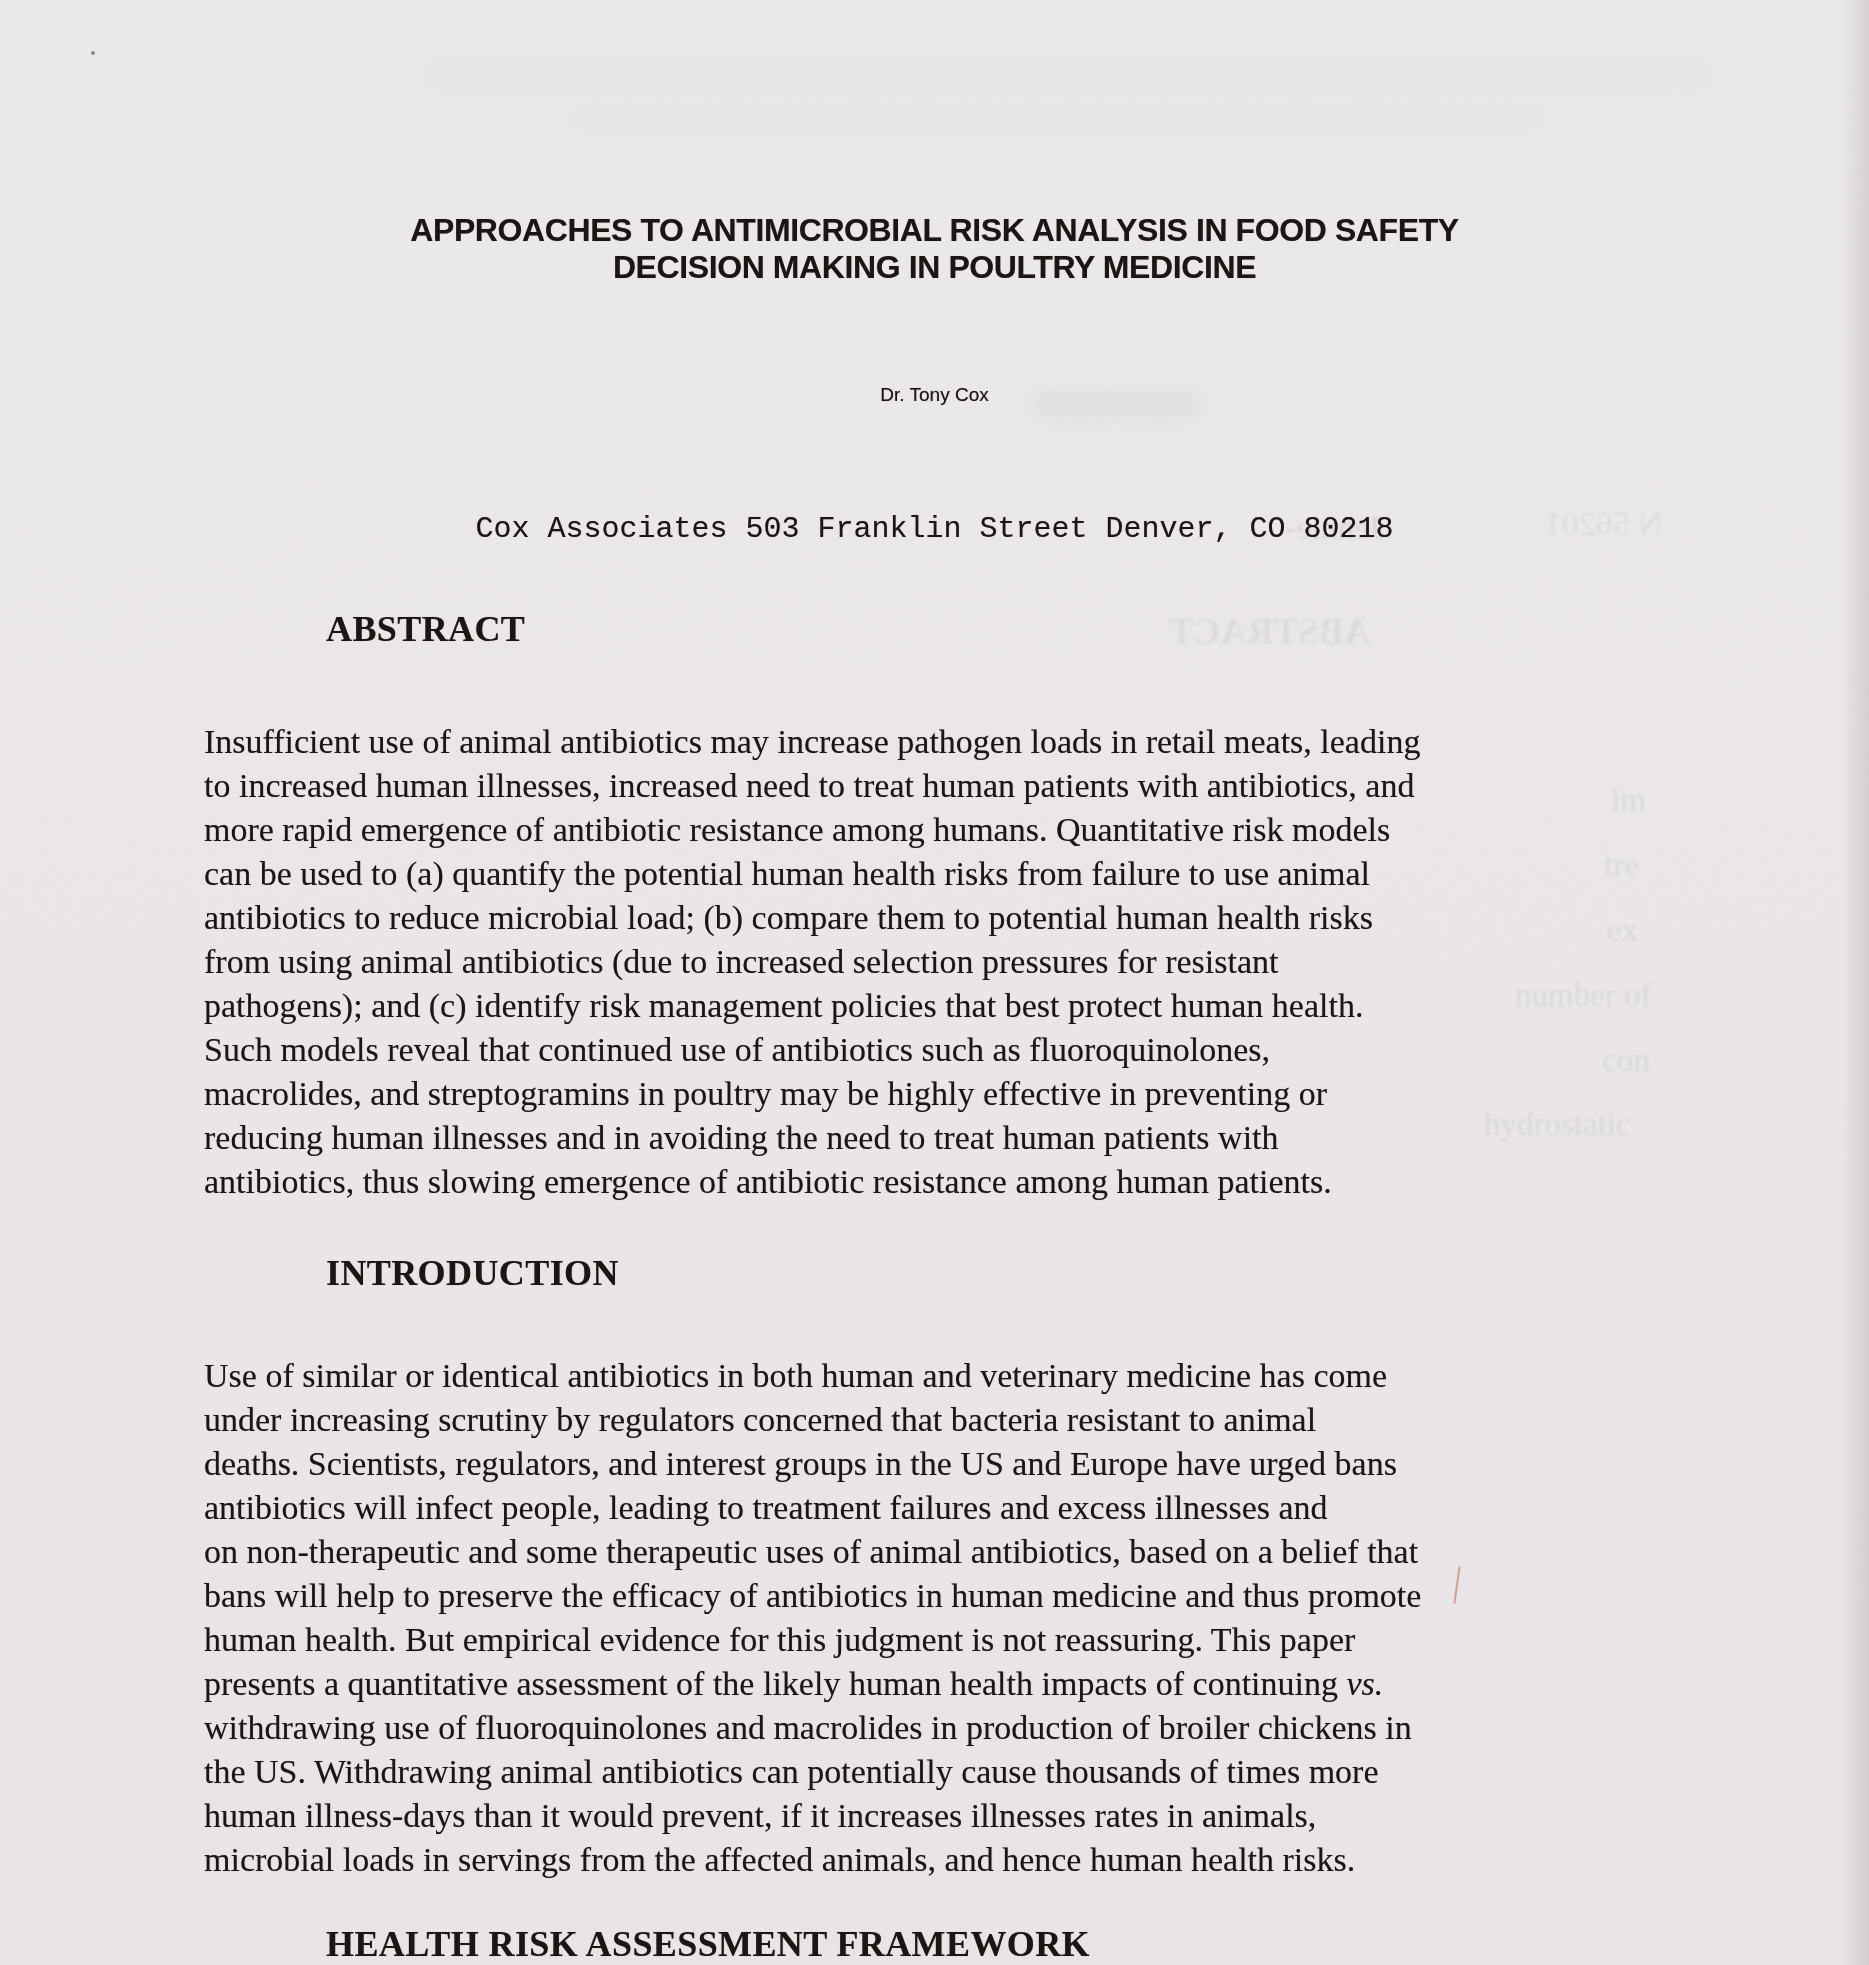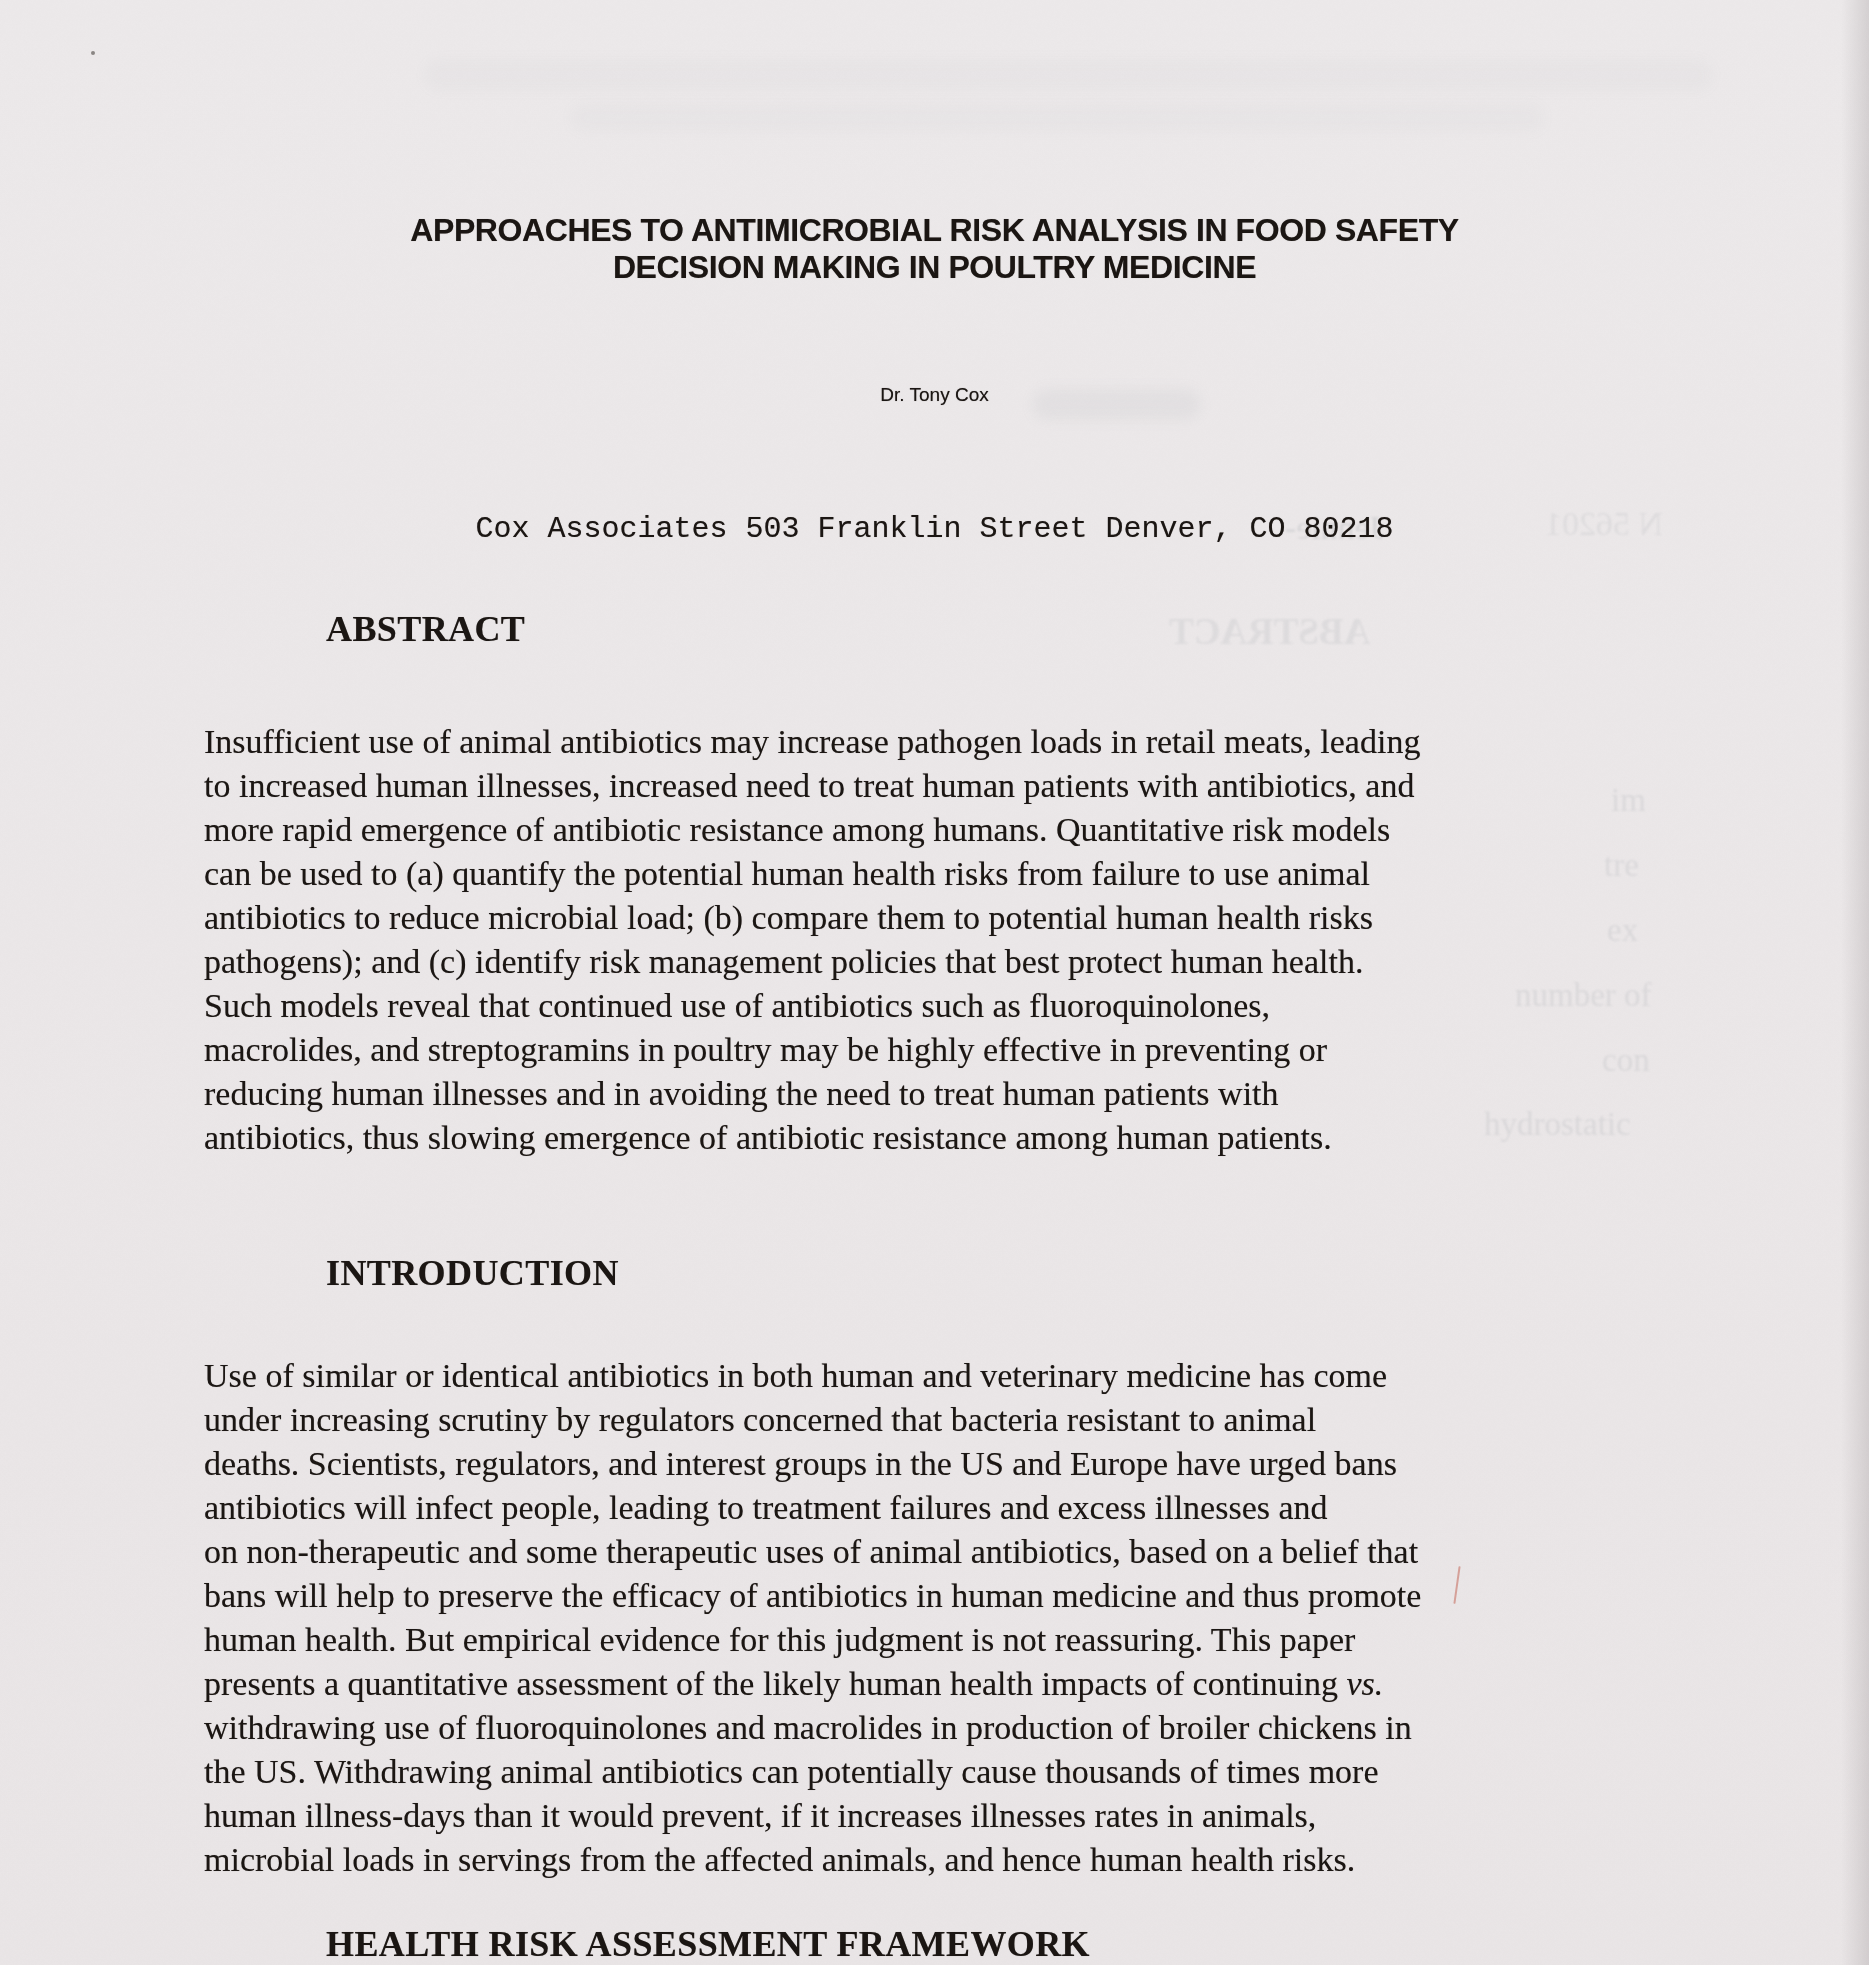--- a/index.html
+++ b/index.html
@@ -81,20 +81,21 @@
   <div class="address ink">Cox Associates 503 Franklin Street Denver, CO 80218</div>
 
   <div class="sec-heading h-abstract ink">ABSTRACT</div>
 
   <div class="para p-abstract ink">
       <div class="tline">Insufficient use of animal antibiotics may increase pathogen loads in retail meats, leading</div>
       <div class="tline">to increased human illnesses, increased need to treat human patients with antibiotics, and</div>
       <div class="tline">more rapid emergence of antibiotic resistance among humans. Quantitative risk models</div>
       <div class="tline">can be used to (a) quantify the potential human health risks from failure to use animal</div>
       <div class="tline">antibiotics to reduce microbial load; (b) compare them to potential human health risks</div>
+      <div class="tline">from using animal antibiotics (due to increased selection pressures for resistant</div>
       <div class="tline">pathogens); and (c) identify risk management policies that best protect human health.</div>
       <div class="tline">Such models reveal that continued use of antibiotics such as fluoroquinolones,</div>
       <div class="tline">macrolides, and streptogramins in poultry may be highly effective in preventing or</div>
       <div class="tline">reducing human illnesses and in avoiding the need to treat human patients with</div>
       <div class="tline">antibiotics, thus slowing emergence of antibiotic resistance among human patients.</div>
     </div>
 
   <div class="sec-heading h-intro ink">INTRODUCTION</div>
 
   <div class="para p-intro ink">

